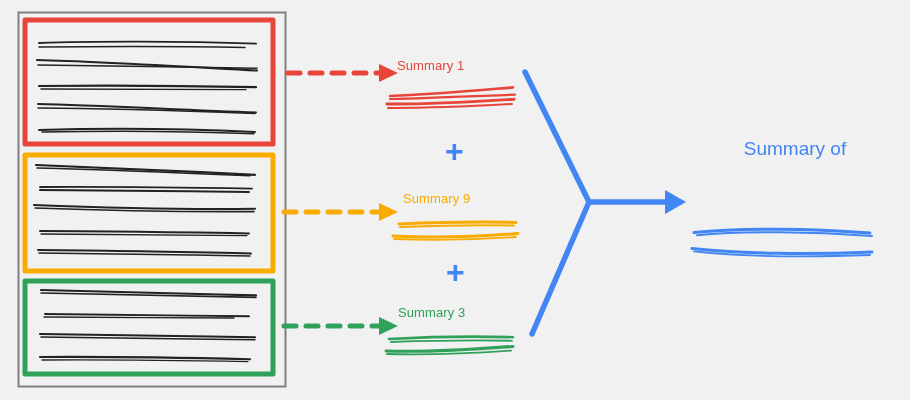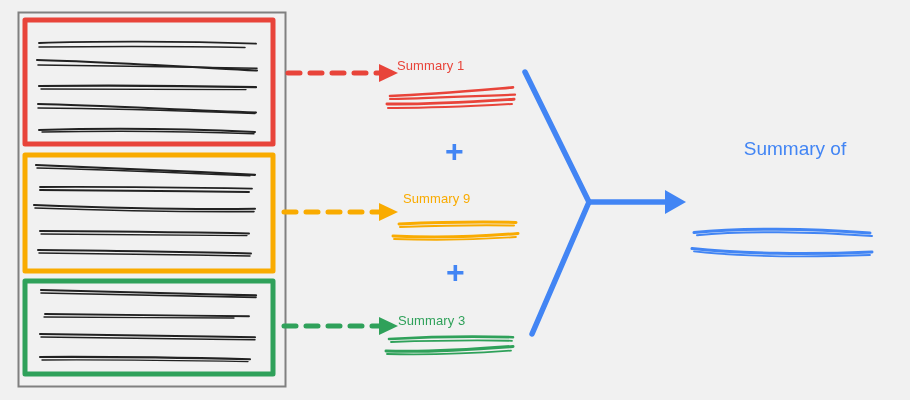--- a/index.html
+++ b/index.html
@@ -138,21 +138,21 @@
       <path d="M872 236 C812 231.6 742 230.6 697 235.2" stroke-width="2.0"></path>
       <path d="M872 252 C812 254.6 740 254.0 692 248.6" stroke-width="3.0"></path>
       <path d="M870 255 C812 257.2 742 256.6 694 251.4" stroke-width="1.8"></path>
     </g>
   </svg>
 
   <div class="label summary-label" style="left:397px; top:58px; color:#e8443a;">Summary 1</div>
 
   <div class="label summary-label" style="left:403px; top:191px; color:#f9ab00;">Summary 9</div>
 
-  <div class="label summary-label" style="left:398px; top:305px; color:#2fa15a;margin-top:8px;">Summary 3</div>
+  <div class="label summary-label" style="left:398px; top:305px; color:#2fa15a;">Summary 3</div>
 
   <div class="label" style="left:445px; top:135px; color:#4285f4; font-size:32px; font-weight:700; line-height:1;">+</div>
 
   <div class="label" style="left:446px; top:256px; color:#4285f4; font-size:32px; font-weight:700; line-height:1;">+</div>
 
   <div class="final-label" style="position:absolute; left:700px; top:138px; width:190px; color:#4285f4;">
     <div>Summary of</div>
   </div>
 
 </div>

